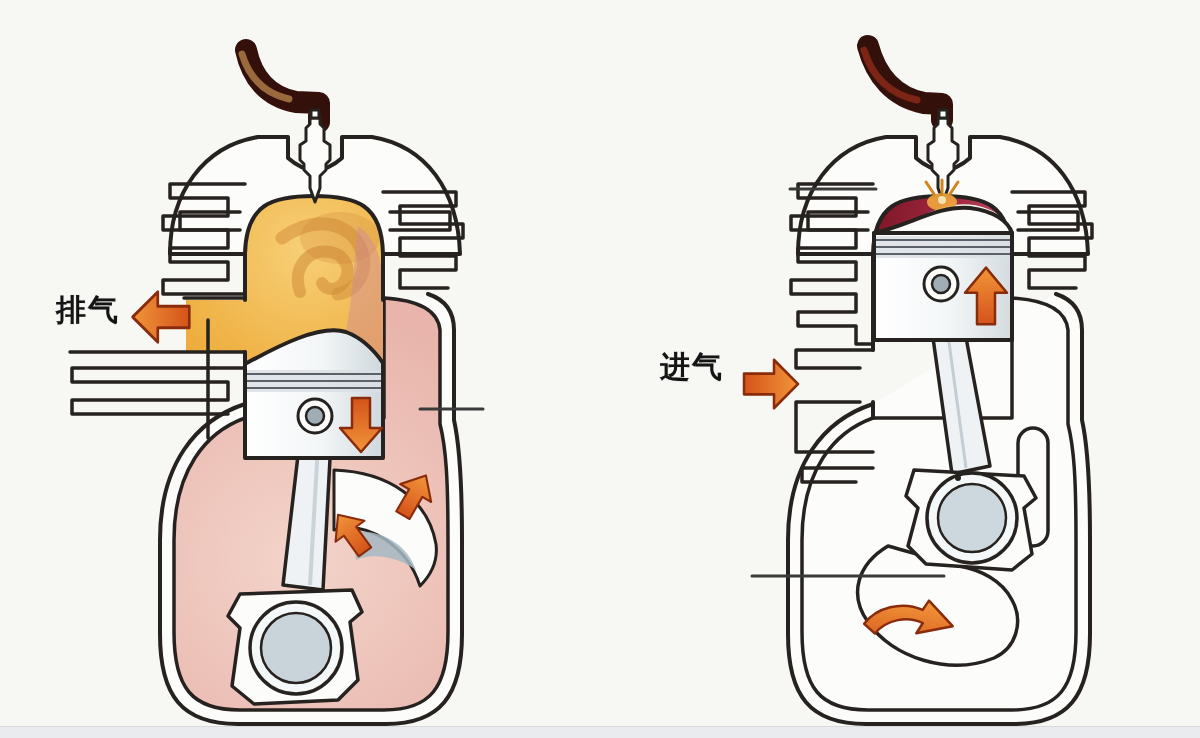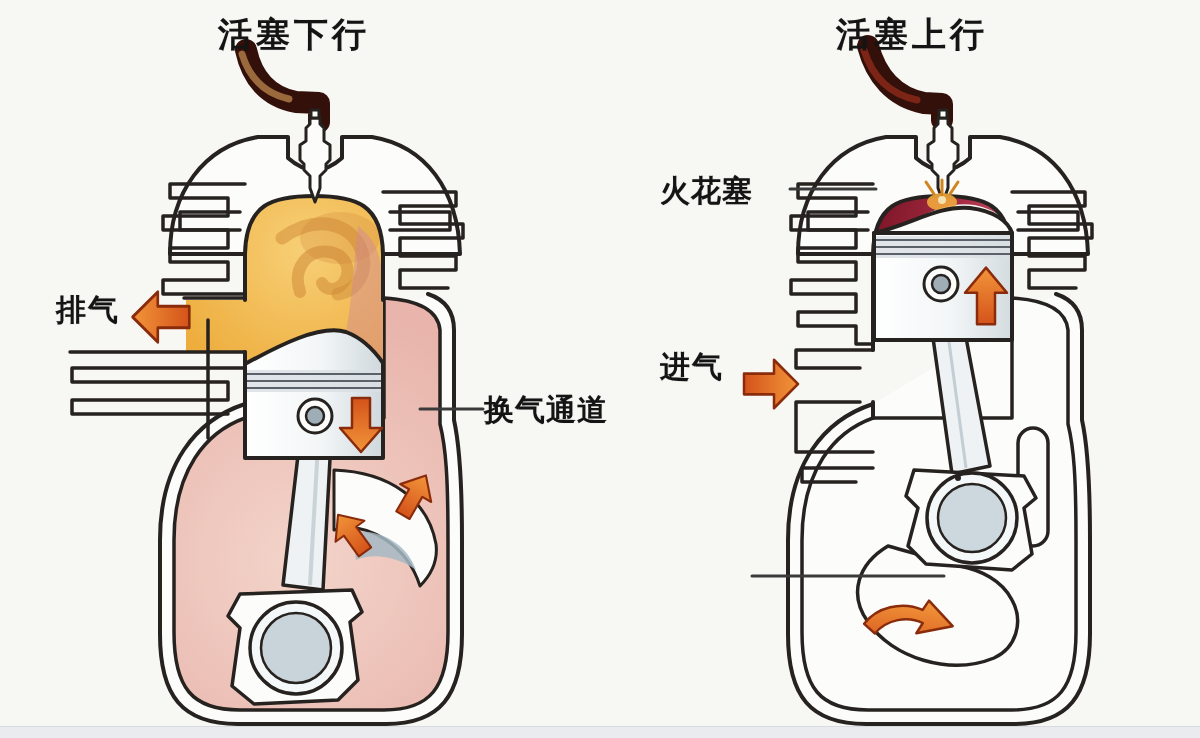--- a/index.html
+++ b/index.html
@@ -199,21 +199,17 @@
 
     <path class="arrow" transform="translate(986,297) scale(1,1.05)" d="M -9,26 L -9,-4 L -21,-4 L 0,-28 L 21,-4 L 9,-4 L 9,26 Z"></path>
     <path class="arrow" transform="translate(770,384) rotate(90) scale(1.15,1)" d="M -9,26 L -9,-4 L -21,-4 L 0,-28 L 21,-4 L 9,-4 L 9,26 Z"></path>
     <path transform="translate(908,628) rotate(8)" d="M -44,2 C -34,-16 -10,-26 12,-20 L 17,-30 L 44,-8 L 9,4 L 14,-7 C -2,-12 -22,-6 -32,10 Z" fill="url(#gArrow)" stroke="var(--arrow-outline)" stroke-width="2.5" stroke-linejoin="round"></path>
 
     <path class="leader" d="M 790,189 H 876"></path>
     <path class="leader" d="M 752,576 H 944"></path>
   </g>
 </svg>
 
-<div class="lbl title" style="left:218px;top:12px">活塞下行</div>
-<div class="lbl title" style="left:836px;top:12px">活塞上行</div>
 <div class="lbl tag" style="left:56px;top:290px">排气</div>
-<div class="lbl tag" style="left:484px;top:390px;letter-spacing:1px">换气通道</div>
-<div class="lbl tag" style="left:660px;top:171px;letter-spacing:1px">火花塞</div>
 <div class="lbl tag" style="left:660px;top:347px">进气</div>
 
 <div class="bottom-strip"></div>
 </div>
 
 </body></html>

